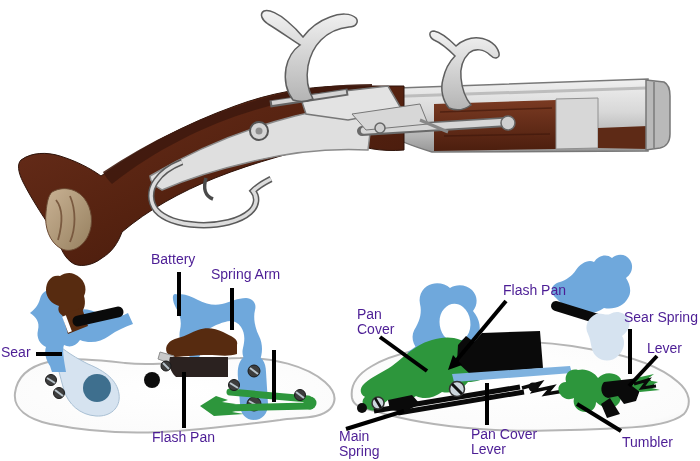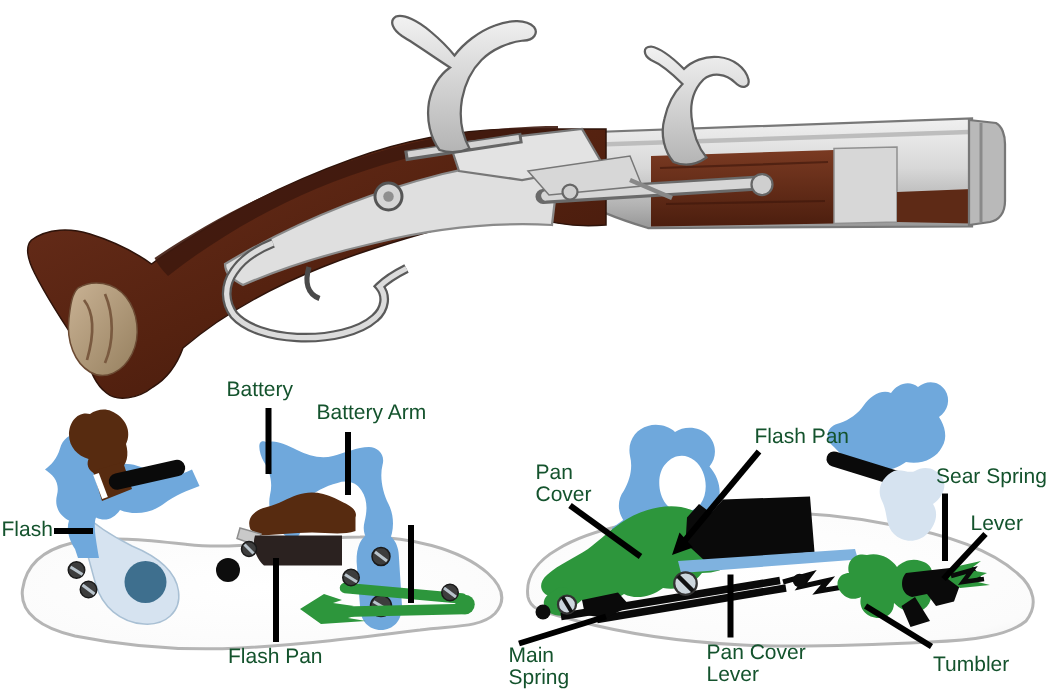--- a/index.html
+++ b/index.html
@@ -1,19 +1,19 @@
 <!DOCTYPE html>
 <html><head>
 <meta charset="utf-8">
 <style>
   html,body{margin:0;padding:0;background:#fff;}
   .canvas{position:relative;width:700px;height:461px;background:#fff;overflow:hidden;
           font-family:"Liberation Sans",sans-serif;}
   .canvas svg{position:absolute;left:0;top:0;}
-  .lbl{position:absolute;font-size:14px;line-height:1.05;color:#14532d;white-space:nowrap;}
+  .lbl{position:absolute;font-size:14px;line-height:1.05;color:#4c1d95;white-space:nowrap;}
   .lbl.wrap{white-space:normal;}
 </style>
 </head>
 <body>
 
 <div class="canvas">
 
 <svg width="700" height="461" viewBox="0 0 700 461">
   <defs>
     <linearGradient id="barrelGrad" x1="0" y1="0" x2="0" y2="1">
@@ -195,22 +195,22 @@
       <path d="M657,356 L629,386"></path>
       <path d="M346,429 L404,411"></path>
       <path d="M487,383 L487,425"></path>
       <path d="M577,404 L621,431"></path>
     </g>
     <polygon points="448,370 462,365 453,355" fill="#000"></polygon>
   </g>
 </svg>
 
   <div class="lbl" style="left:151px;top:252px">Battery</div>
-  <div class="lbl" style="left:211px;top:267px">Battery Arm</div>
-  <div class="lbl" style="left:1px;top:345px">Flash</div>
+  <div class="lbl" style="left:211px;top:267px">Spring Arm</div>
+  <div class="lbl" style="left:1px;top:345px">Sear</div>
   <div class="lbl" style="left:152px;top:430px">Flash Pan</div>
 
   <div class="lbl" style="left:503px;top:283px">Flash Pan</div>
   <div class="lbl wrap" style="left:357px;top:307px;width:48px">Pan Cover</div>
   <div class="lbl" style="left:624px;top:310px">Sear Spring</div>
   <div class="lbl" style="left:647px;top:341px">Lever</div>
   <div class="lbl wrap" style="left:471px;top:427px;width:84px">Pan Cover Lever</div>
   <div class="lbl wrap" style="left:339px;top:429px;width:54px">Main Spring</div>
   <div class="lbl" style="left:622px;top:435px">Tumbler</div>
 </div>

